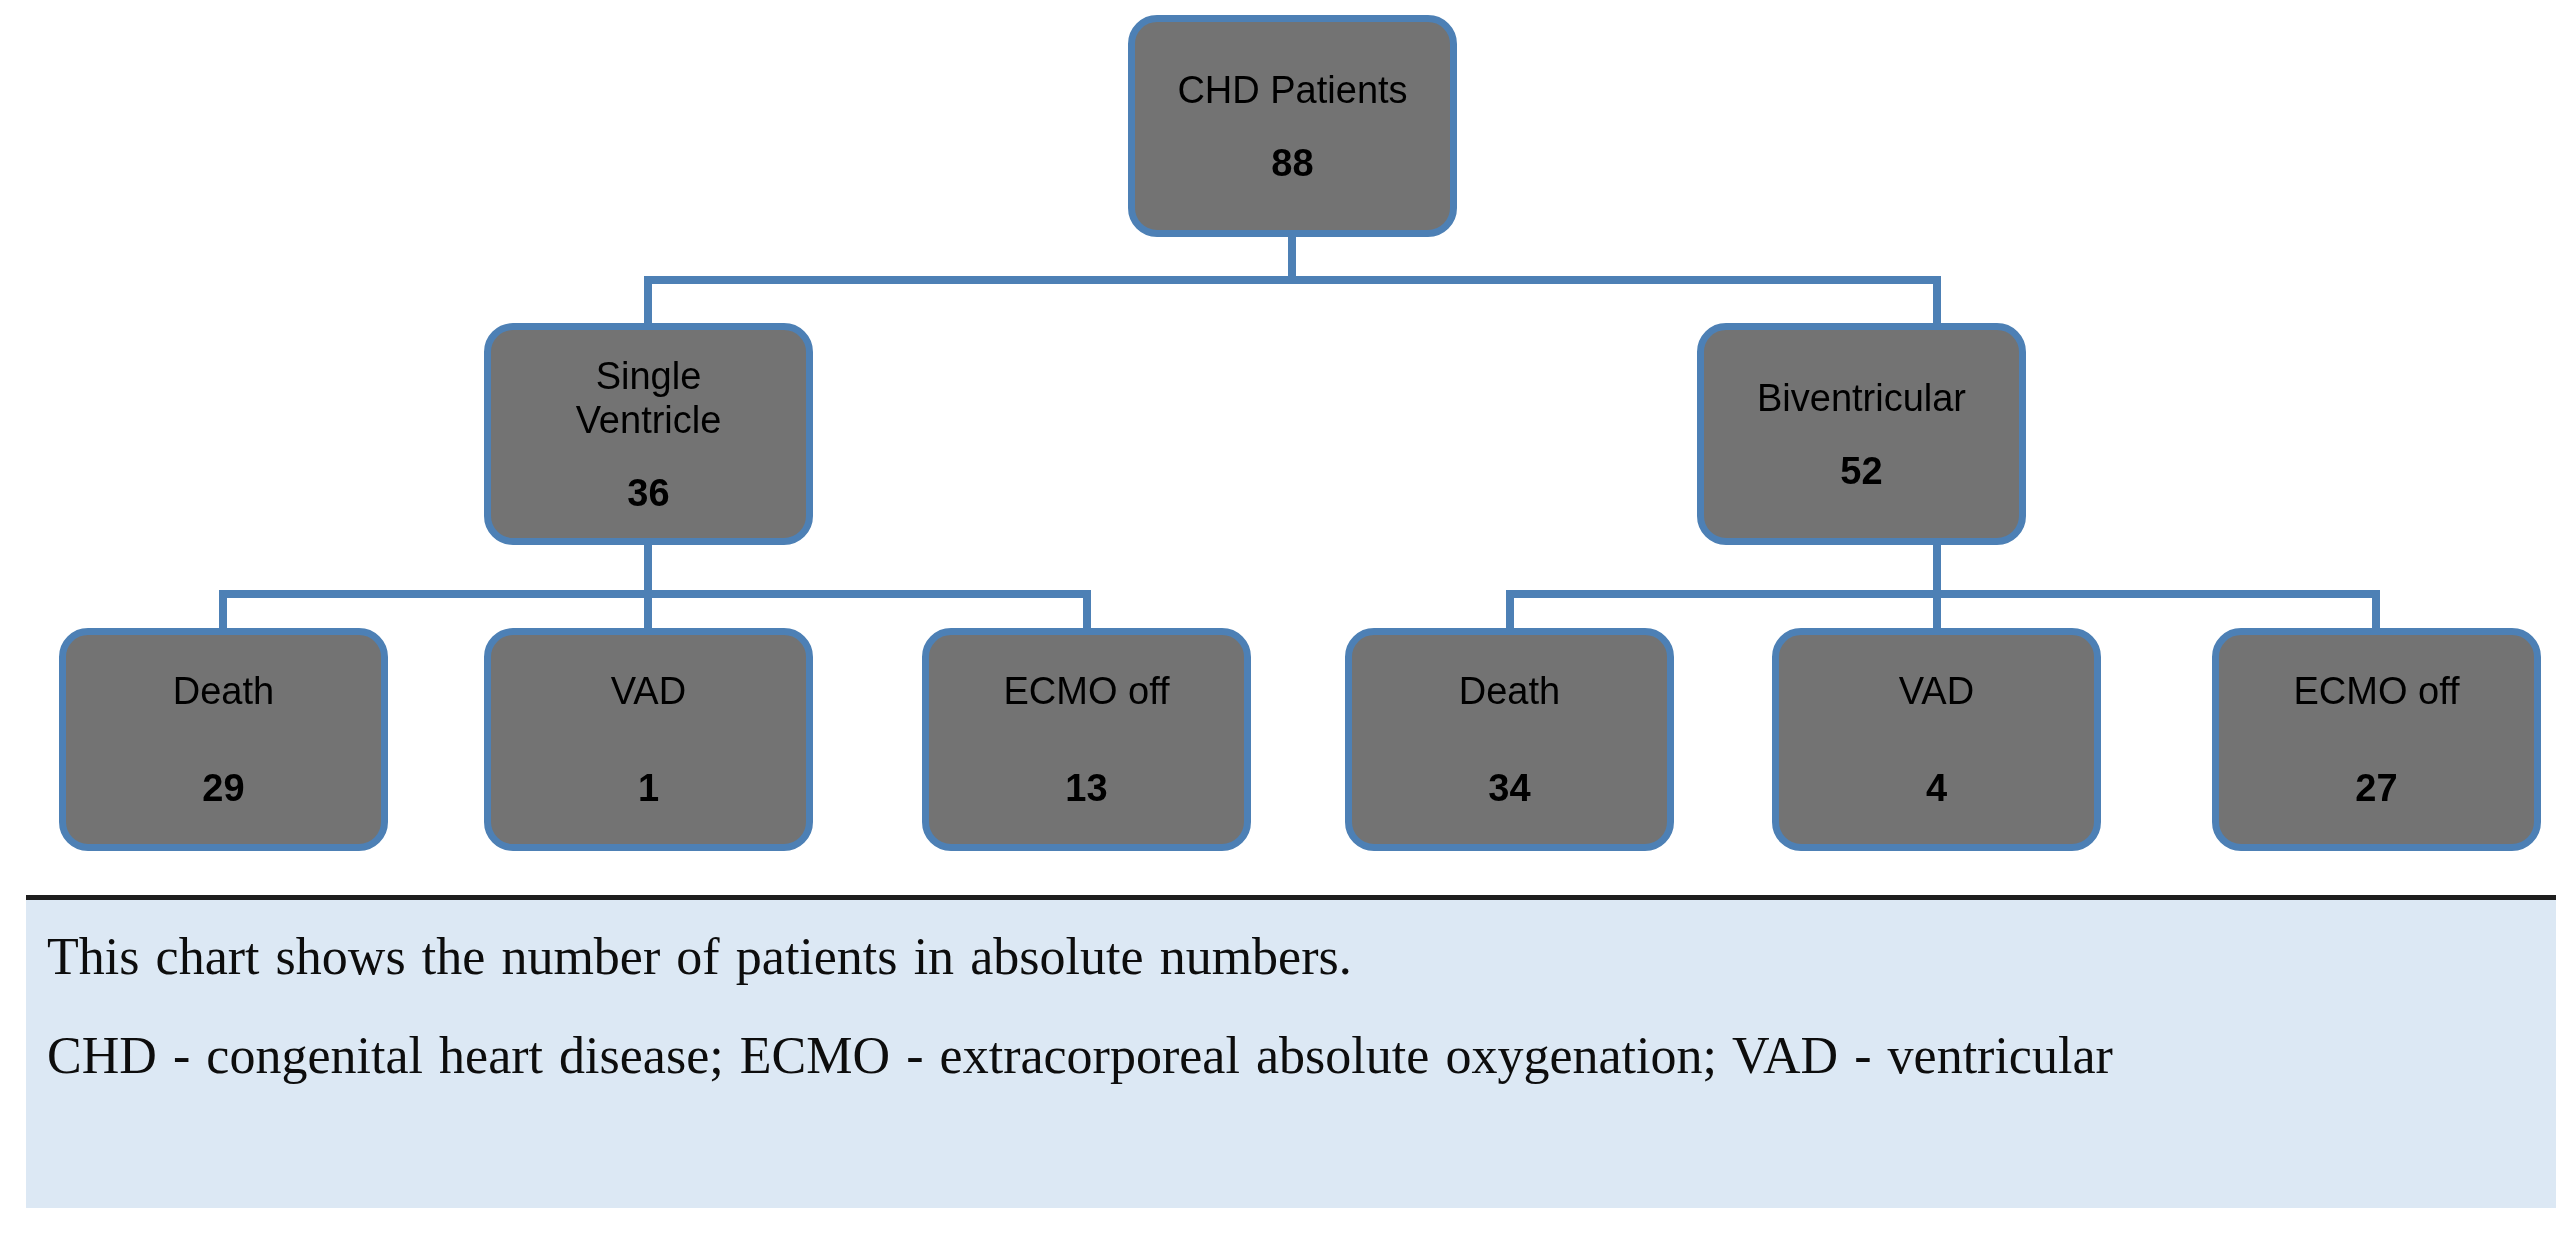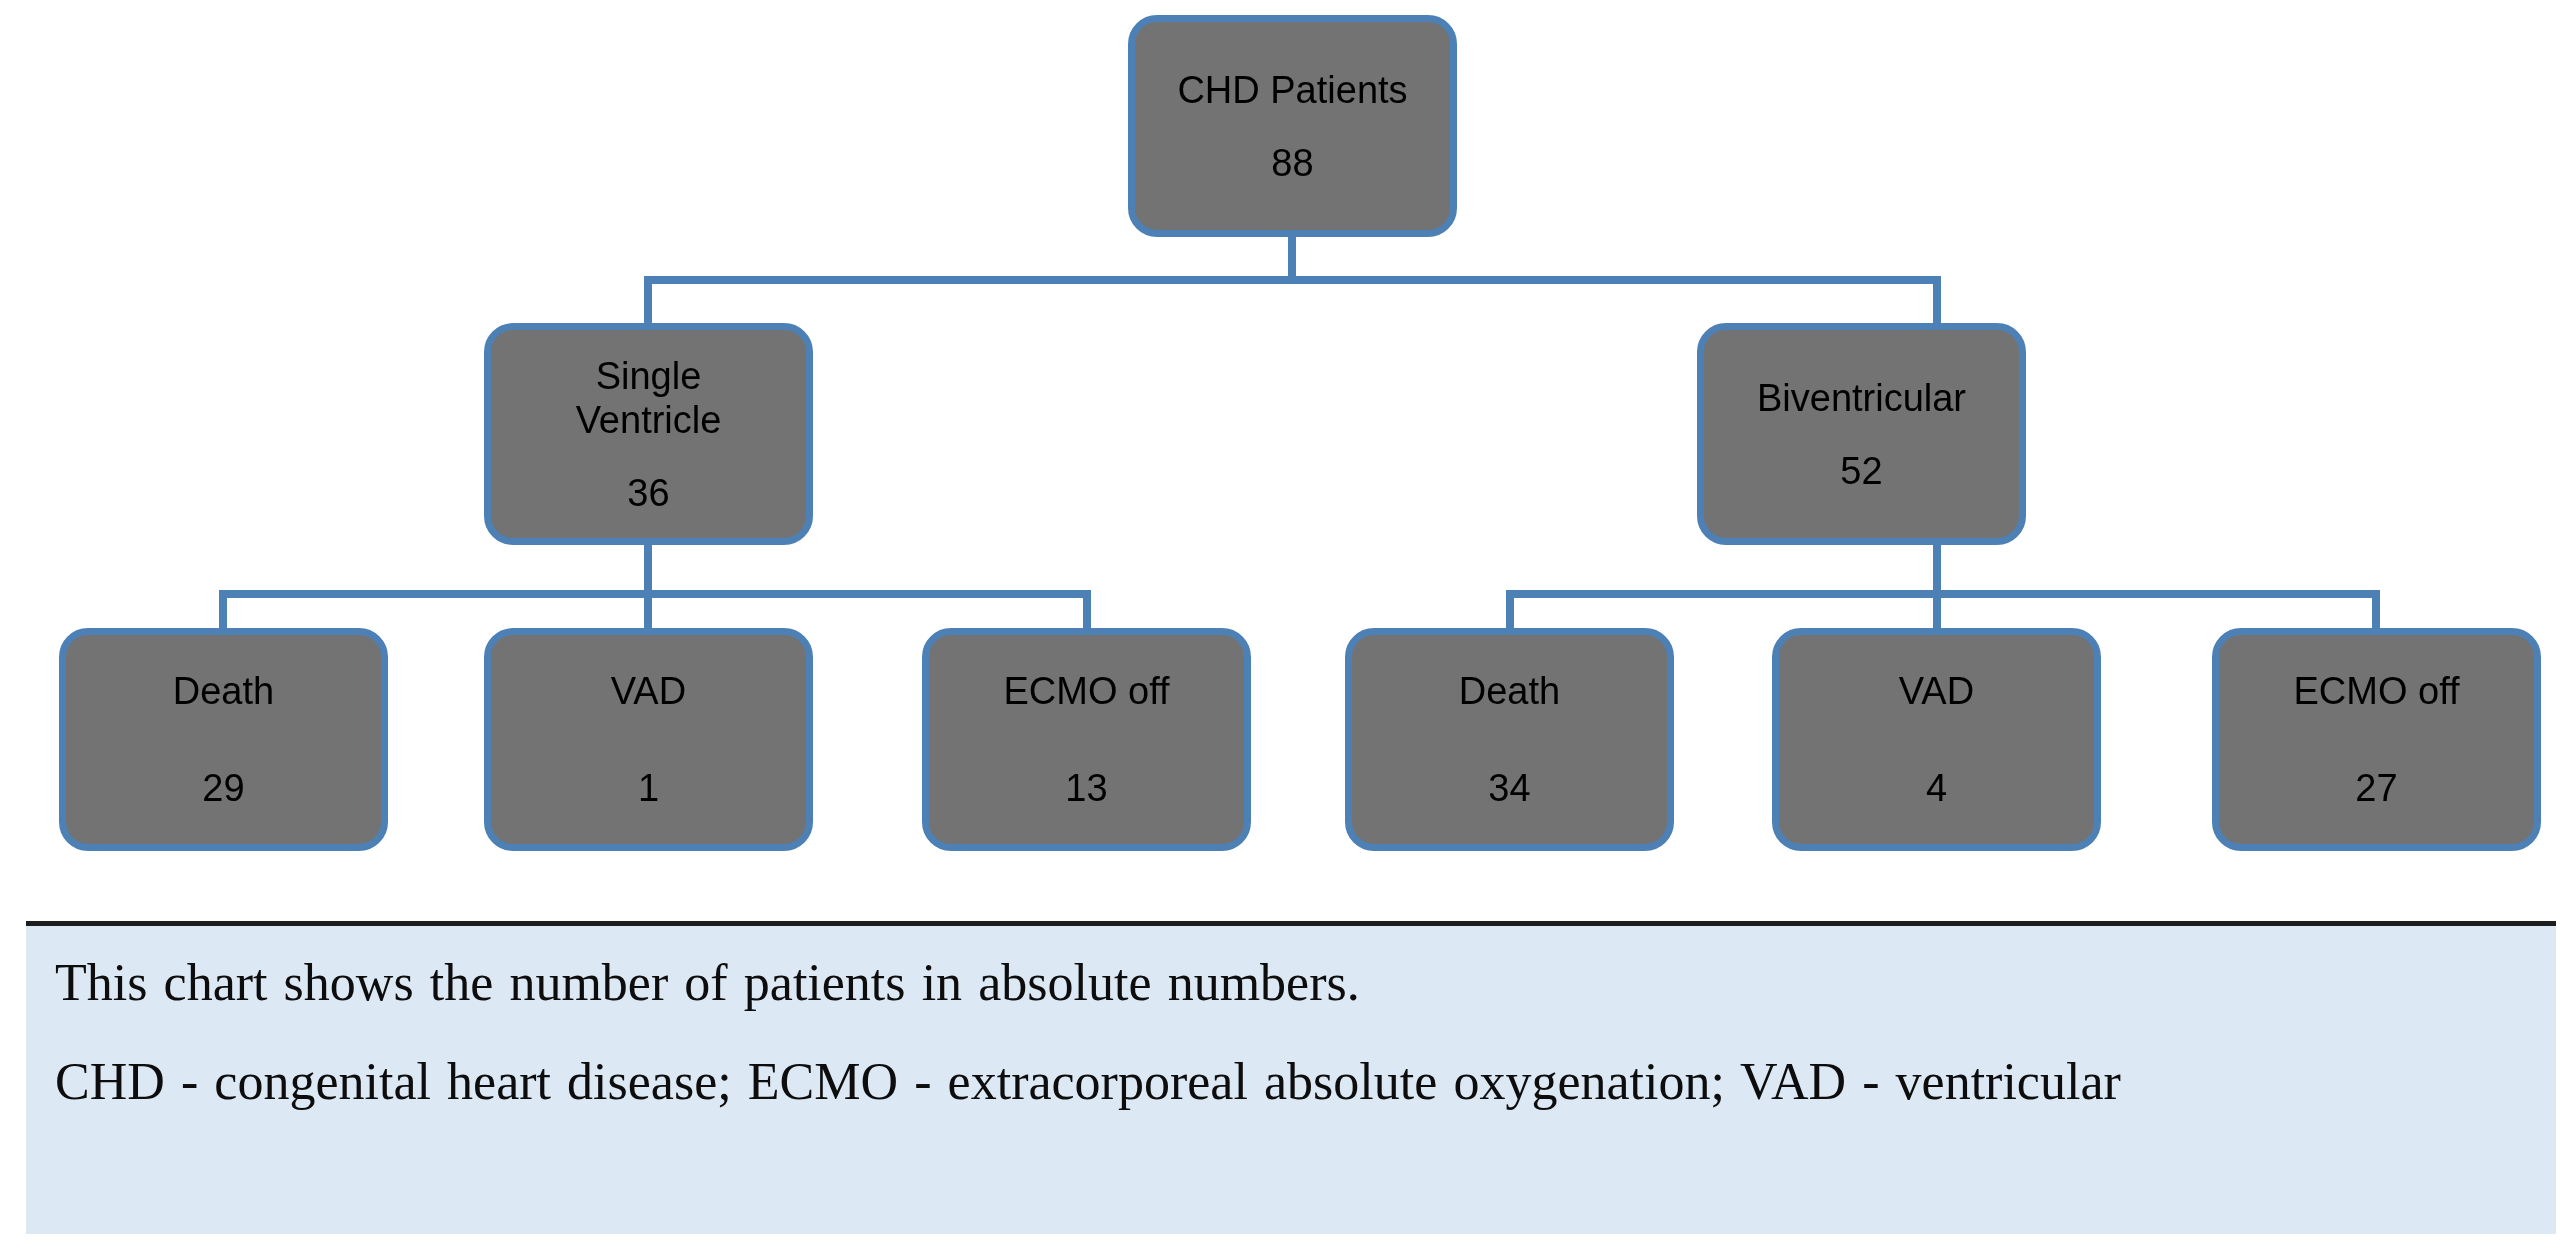--- a/index.html
+++ b/index.html
@@ -29,20 +29,21 @@
     justify-content: center;
     align-items: center;
     text-align: center;
     padding: 0 28px;
     color: #000000;
     font-size: 38px;
     line-height: 44px;
   }
   .node .value {
     margin-top: 29px;
+    font-weight: bold;
   }
   .lvl-1, .lvl-2 { height: 222px; }
   .lvl-3 { height: 223px; gap: 24px; }
 
   
   .conn {
     position: absolute;
     background: #4d80b5;
   }
   .vline { width: 7.7px; }
@@ -51,27 +52,26 @@
   
   .caption {
     position: absolute;
     left: 26px;
     top: 895px;
     width: 2530px;
     height: 313px;
     box-sizing: border-box;
     background: #dce8f4;
     border-top: 5.6px solid #1e1e1e;
-    padding: 7px 29px;
+    padding: 7px 21px;
     font-family: "Liberation Serif", serif;
     font-size: 52px;
     line-height: 99px;
     color: #0d0d0d;
     word-spacing: 0.06em;
-    margin-top: 26px;
   }
   .caption .cap-line {
     white-space: nowrap;
   }
 </style>
 </head>
 <body>
 
 <div class="canvas">
 

